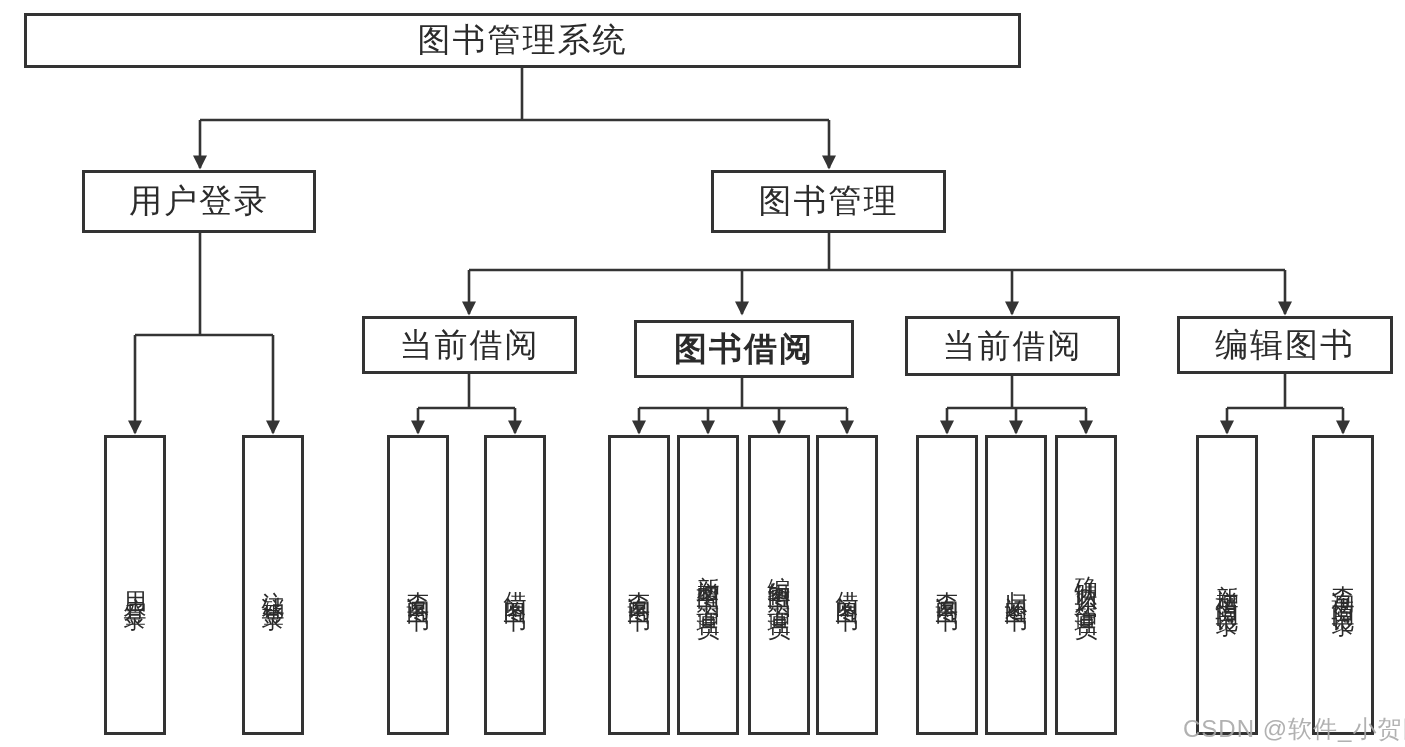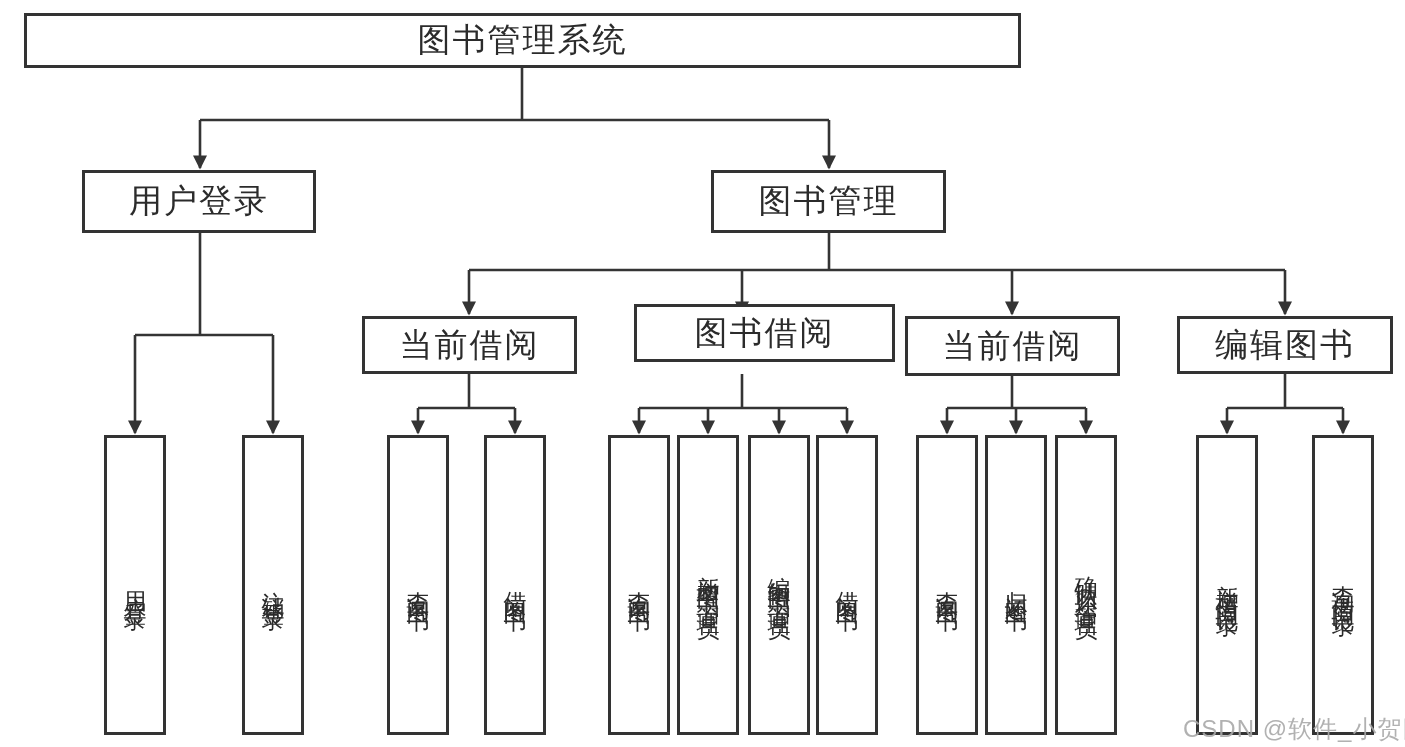--- a/index.html
+++ b/index.html
@@ -124,21 +124,21 @@
   <div class="box" style="left:82px; top:170px; width:234px; height:63px;">
     <span>用户登录</span>
   </div>
   <div class="box" style="left:711px; top:170px; width:235px; height:63px;">
     <span>图书管理</span>
   </div>
 
   <div class="box" style="left:362px; top:316px; width:215px; height:58px;">
     <span>当前借阅</span>
   </div>
-  <div class="box" style="left:634px; top:304px; width:261px; height:58px;">
+  <div class="box" style="left:634px; top:320px; width:220px; height:58px;font-weight:bold;">
     <span>图书借阅</span>
   </div>
   <div class="box" style="left:905px; top:316px; width:215px; height:60px;">
     <span>当前借阅</span>
   </div>
   <div class="box" style="left:1177px; top:316px; width:216px; height:58px;">
     <span>编辑图书</span>
   </div>
 
   <div class="box leaf" style="left:104px;">

